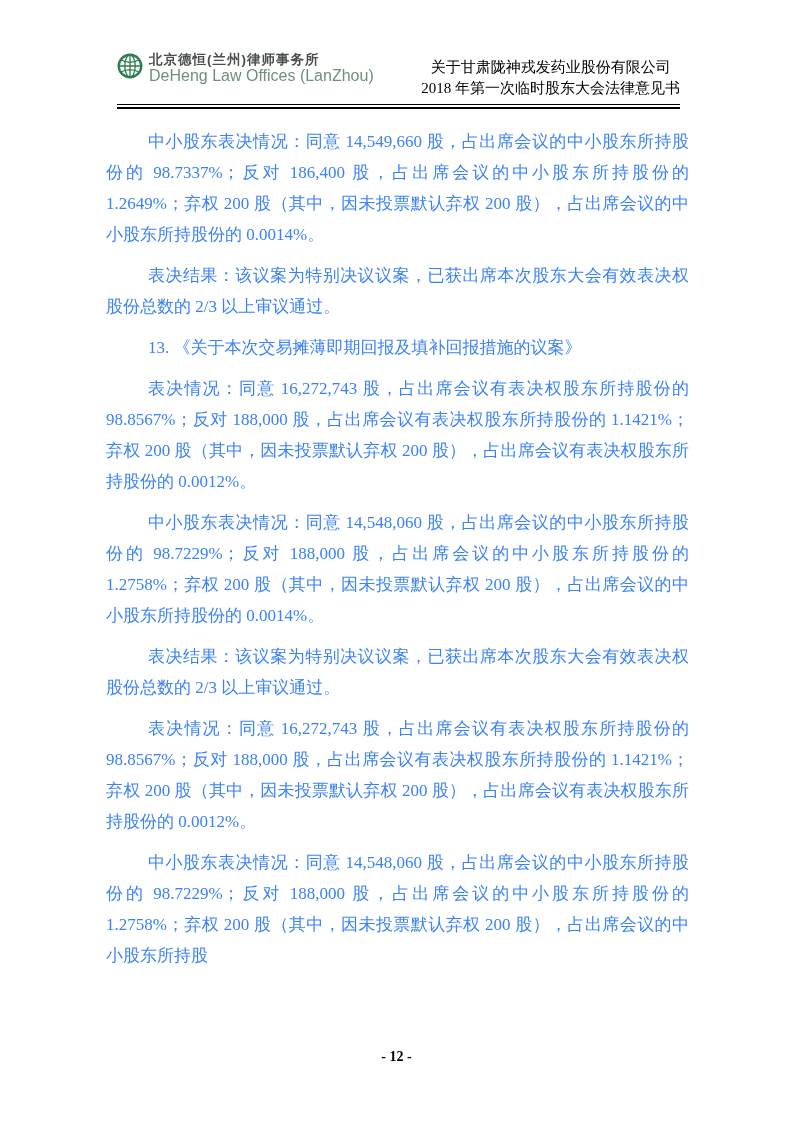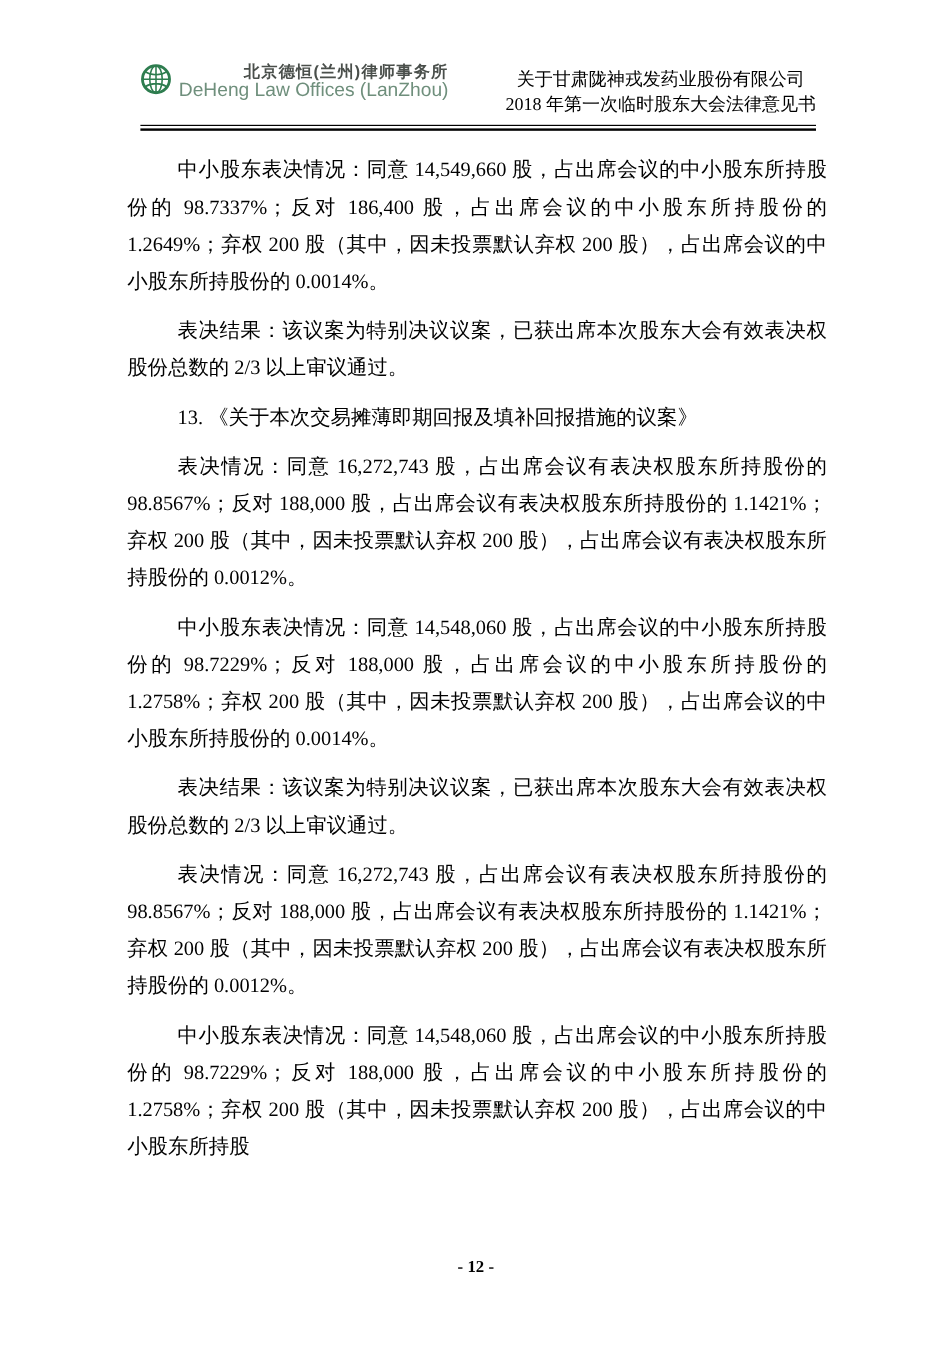--- a/index.html
+++ b/index.html
@@ -13,21 +13,21 @@
     overflow: hidden;
     font-family: "Liberation Serif", "DejaVu Serif", serif;
     color: #111111;
   }
   .header {
     display: flex;
     justify-content: space-between;
     align-items: flex-start;
     margin: 0 113px 0 117px;
   }
-  .brand { display: flex; align-items: flex-start; gap: 6px; text-align: right; }
+  .brand { display: flex; align-items: flex-start; gap: 6px; }
   .logo { width: 26px; height: 26px; flex: 0 0 auto; margin-top: 1px; }
   .brand-text { display: flex; flex-direction: column; }
   .brand-cn {
     font-family: "Liberation Sans", "DejaVu Sans", sans-serif;
     font-size: 13.5px; font-weight: bold; color: #4a4f4b; letter-spacing: 1px;
     line-height: 15px;
   }
   .brand-en {
     font-family: "Liberation Sans", "DejaVu Sans", sans-serif;
     font-size: 16px; color: #6f8f7c; line-height: 13px; margin-top: 2px;
@@ -43,21 +43,21 @@
     margin: 5px 113px 0 117px;
     height: 2px;
     border-top: 1px solid #000000;
     border-bottom: 2px solid #000000;
   }
   .content {
     margin: 17px 104px 0 106px;
     text-align: justify;
     font-size: 17px;
     line-height: 31px;
-    color: #000000;
+    color: #3b82f6;
   }
   .content p { margin: 10px 0 0 0; text-indent: 42px; }
   .content p:first-child { margin-top: 0; }
   .footer {
     position: absolute;
     left: 0; right: 0; bottom: 57px;
     text-align: center;
     font-size: 14px;
     font-weight: bold;
     color: #000000;

